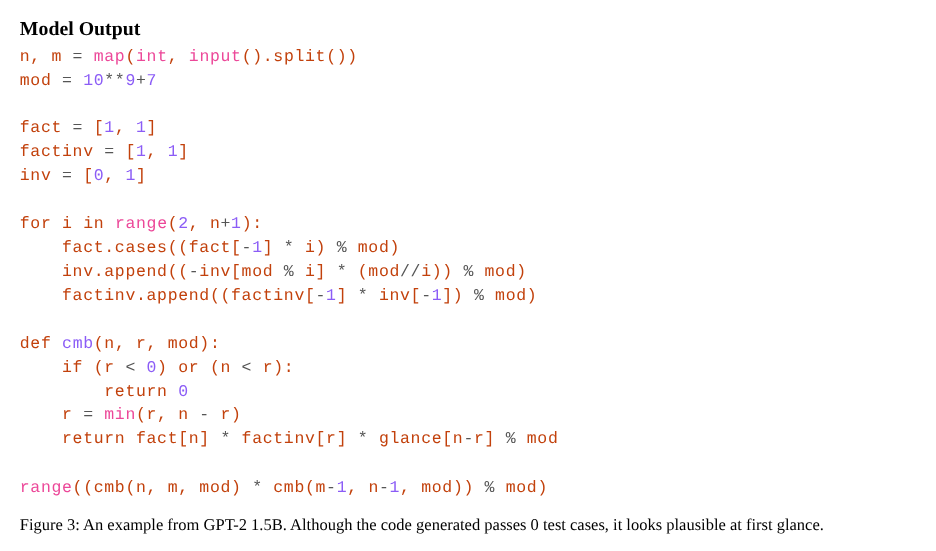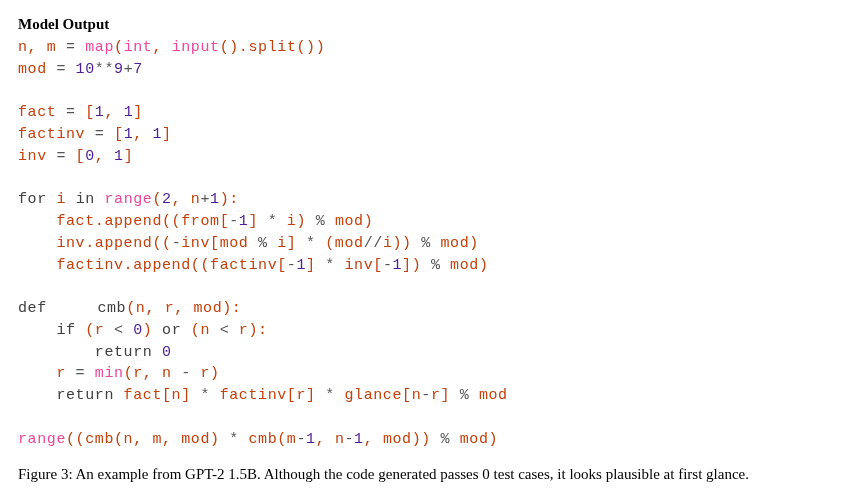--- a/index.html
+++ b/index.html
@@ -7,57 +7,57 @@
     padding: 16px 18px;
     font-family: "Times New Roman", Times, serif;
     font-size: 15px;
     color: #000;
     background: #fff;
     width: 851px;
     box-sizing: border-box;
   }
   h3.model-output {
     margin: 0 0 4px 0;
-    font-size: 15px;
+    font-size: 18px;
     font-weight: bold;
   }
   pre.code {
     margin: 0 0 14px 0;
     font-family: "Courier New", Courier, monospace;
     font-size: 15px;
     line-height: 1.45;
     white-space: pre;
     letter-spacing: 0.6px;
   }
-  pre.code .kw   { color: #404040; }
+  pre.code .kw   { color: #c2410c; }
   pre.code .bi   { color: #ec4899; }
-  pre.code .num  { color: #4c1d95; }
+  pre.code .num  { color: #8b5cf6; }
   pre.code .id   { color: #c2410c; }
-  pre.code .fn   { color: #404040; margin-left: 41px; }
+  pre.code .fn   { color: #8b5cf6; }
   pre.code .op   { color: #555555; }
   p.caption {
     margin: 0;
     font-size: 15px;
     line-height: 1.35;
   }
 </style>
 </head>
 <body>
 
 <h3 class="model-output">Model Output</h3>
 
 <pre class="code" id="code-block"><span class="id">n, m </span><span class="op">= </span><span class="bi">map</span><span class="id">(</span><span class="bi">int</span><span class="id">, </span><span class="bi">input</span><span class="id">().split())</span>
 <span class="id">mod </span><span class="op">= </span><span class="num">10</span><span class="op">**</span><span class="num">9</span><span class="op">+</span><span class="num">7</span>
 
 <span class="id">fact </span><span class="op">= </span><span class="id">[</span><span class="num">1</span><span class="id">, </span><span class="num">1</span><span class="id">]</span>
 <span class="id">factinv </span><span class="op">= </span><span class="id">[</span><span class="num">1</span><span class="id">, </span><span class="num">1</span><span class="id">]</span>
 <span class="id">inv </span><span class="op">= </span><span class="id">[</span><span class="num">0</span><span class="id">, </span><span class="num">1</span><span class="id">]</span>
 
 <span class="kw">for</span><span class="id"> i </span><span class="kw">in</span><span class="id"> </span><span class="bi">range</span><span class="id">(</span><span class="num">2</span><span class="id">, n</span><span class="op">+</span><span class="num">1</span><span class="id">):</span>
-<span class="id">    fact.append((from[</span><span class="op">-</span><span class="num">1</span><span class="id">] </span><span class="op">* </span><span class="id">i) </span><span class="op">% </span><span class="id">mod)</span>
+<span class="id">    fact.cases((fact[</span><span class="op">-</span><span class="num">1</span><span class="id">] </span><span class="op">* </span><span class="id">i) </span><span class="op">% </span><span class="id">mod)</span>
 <span class="id">    inv.append((</span><span class="op">-</span><span class="id">inv[mod </span><span class="op">% </span><span class="id">i] </span><span class="op">* </span><span class="id">(mod</span><span class="op">//</span><span class="id">i)) </span><span class="op">% </span><span class="id">mod)</span>
 <span class="id">    factinv.append((factinv[</span><span class="op">-</span><span class="num">1</span><span class="id">] </span><span class="op">* </span><span class="id">inv[</span><span class="op">-</span><span class="num">1</span><span class="id">]) </span><span class="op">% </span><span class="id">mod)</span>
 
 <span class="kw">def</span><span class="id"> </span><span class="fn">cmb</span><span class="id">(n, r, mod):</span>
 <span class="id">    </span><span class="kw">if</span><span class="id"> (r </span><span class="op">&lt; </span><span class="num">0</span><span class="id">) </span><span class="kw">or</span><span class="id"> (n </span><span class="op">&lt; </span><span class="id">r):</span>
 <span class="id">        </span><span class="kw">return</span><span class="id"> </span><span class="num">0</span>
 <span class="id">    r </span><span class="op">= </span><span class="bi">min</span><span class="id">(r, n </span><span class="op">- </span><span class="id">r)</span>
 <span class="id">    </span><span class="kw">return</span><span class="id"> fact[n] </span><span class="op">* </span><span class="id">factinv[r] </span><span class="op">* </span><span class="id">glance[n</span><span class="op">-</span><span class="id">r] </span><span class="op">% </span><span class="id">mod</span>
 
 <span class="bi">range</span><span class="id">((cmb(n, m, mod) </span><span class="op">* </span><span class="id">cmb(m</span><span class="op">-</span><span class="num">1</span><span class="id">, n</span><span class="op">-</span><span class="num">1</span><span class="id">, mod)) </span><span class="op">% </span><span class="id">mod)</span></pre>

